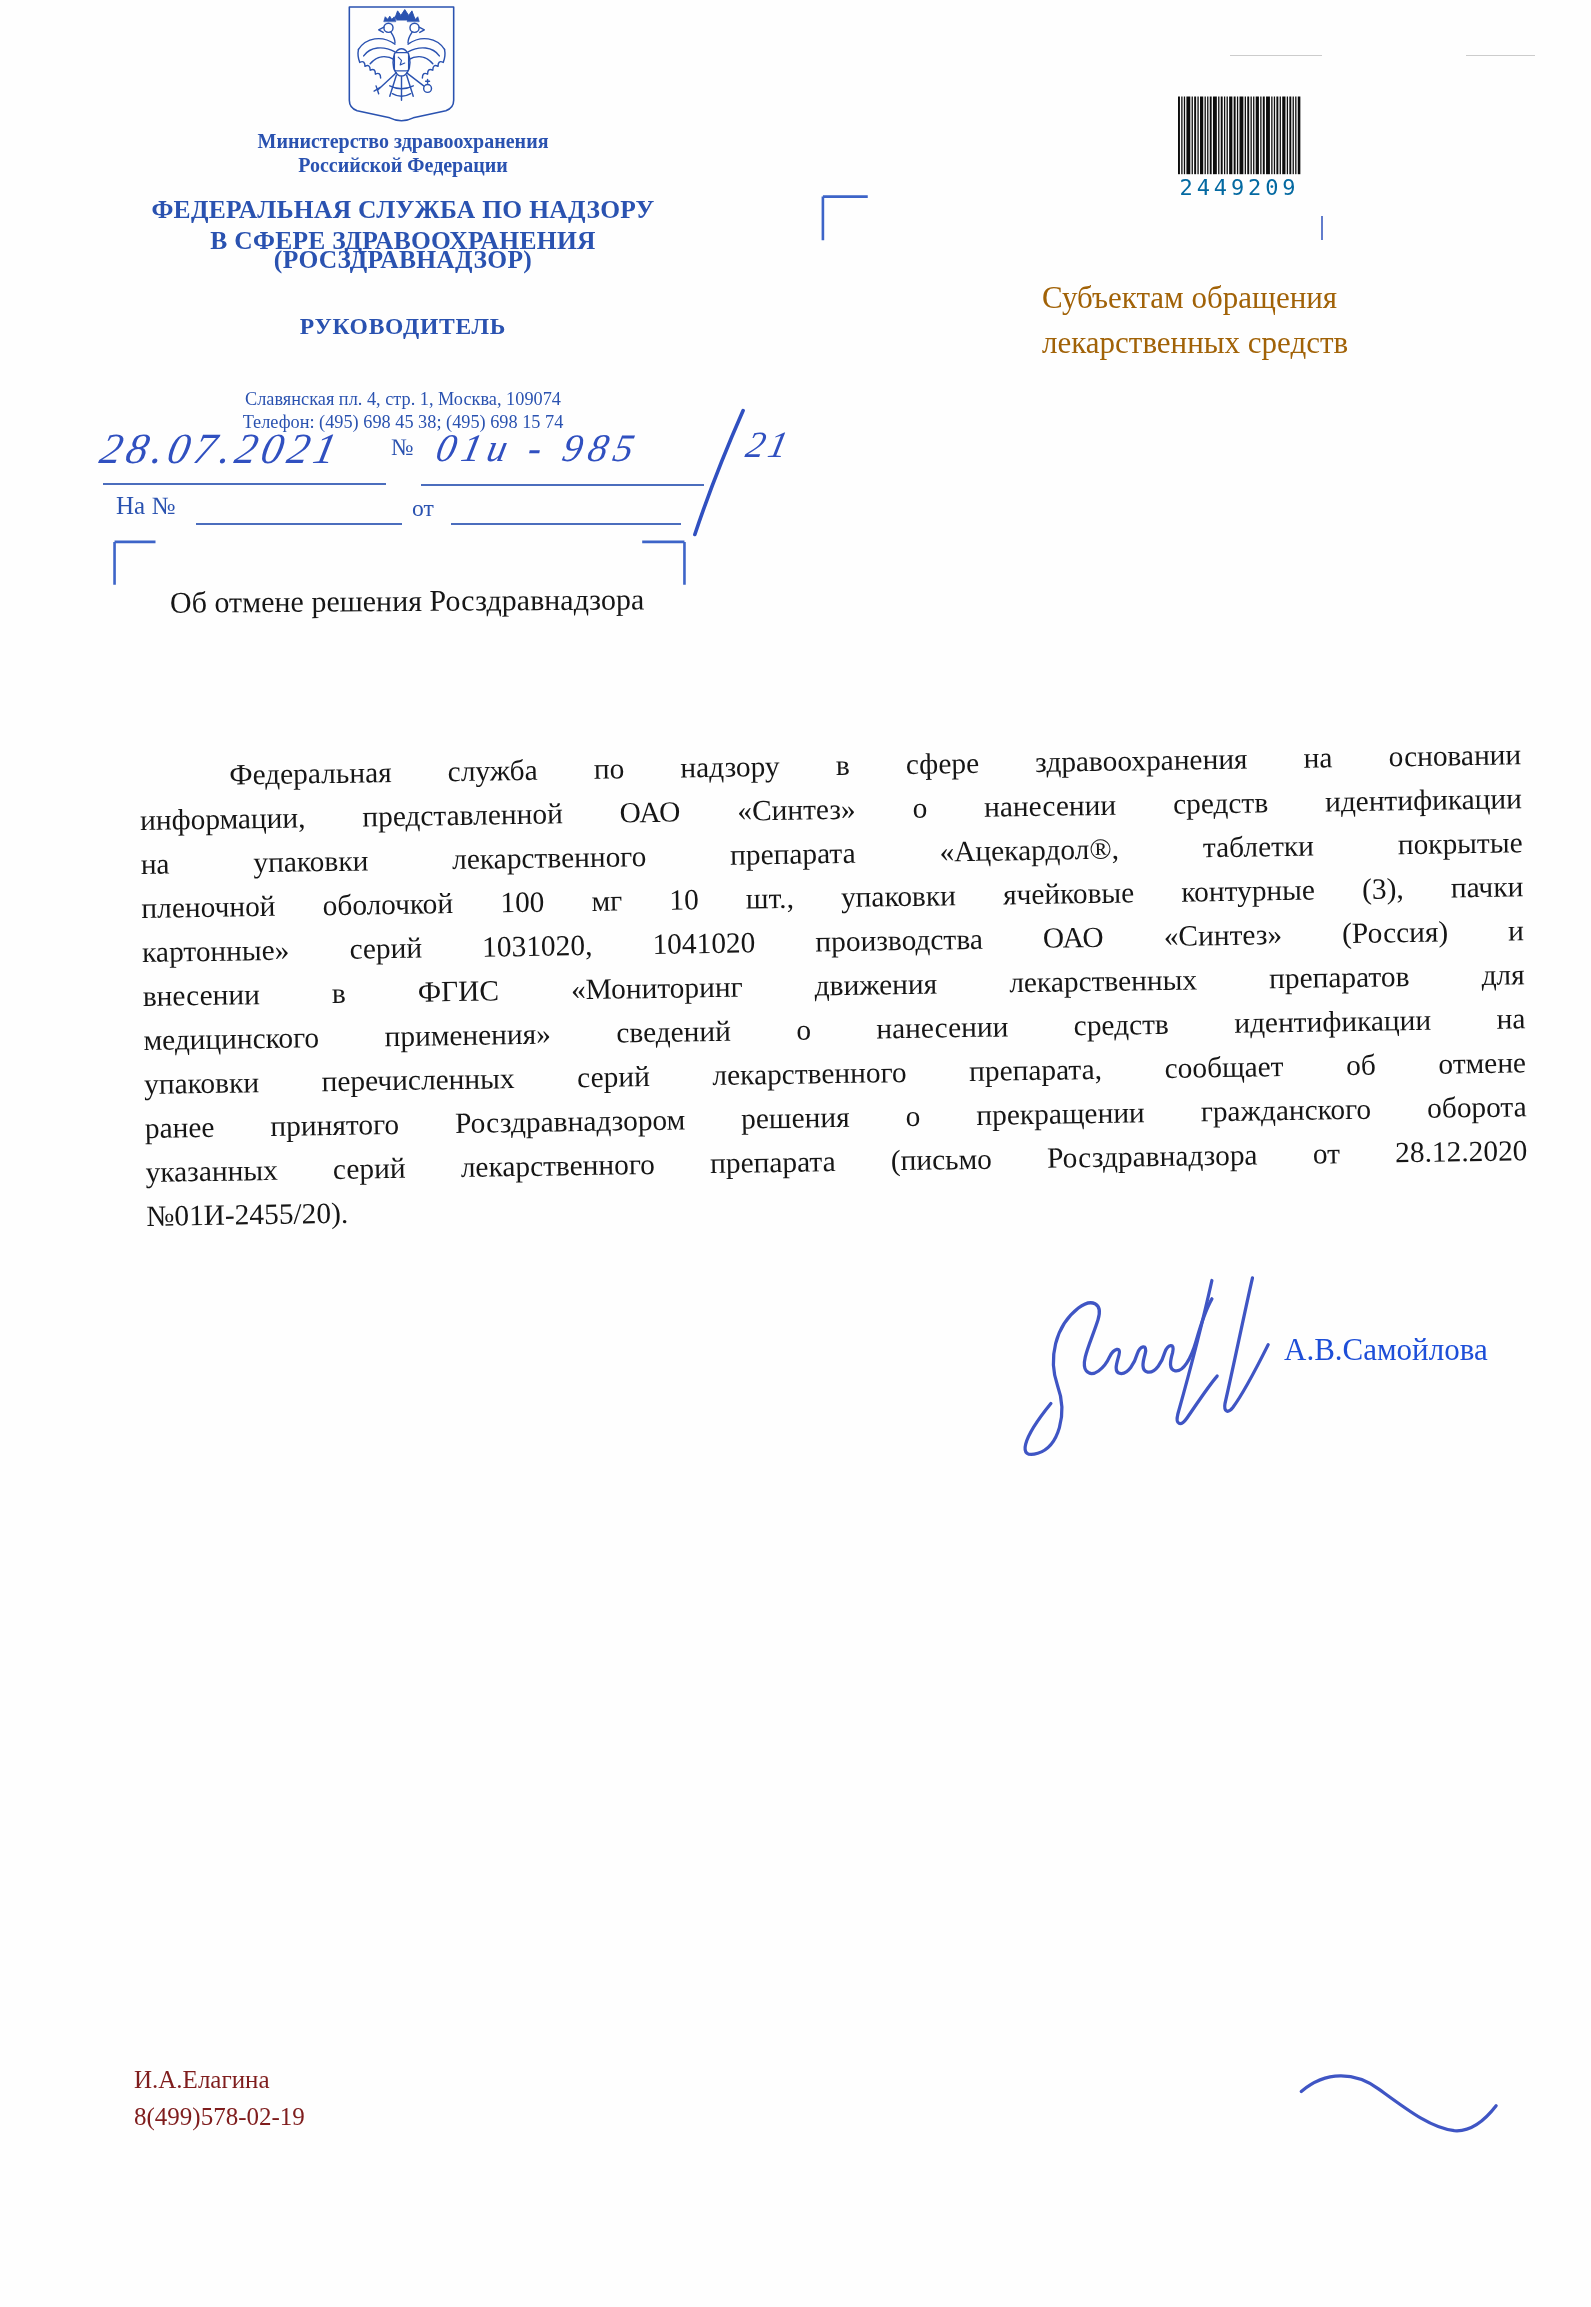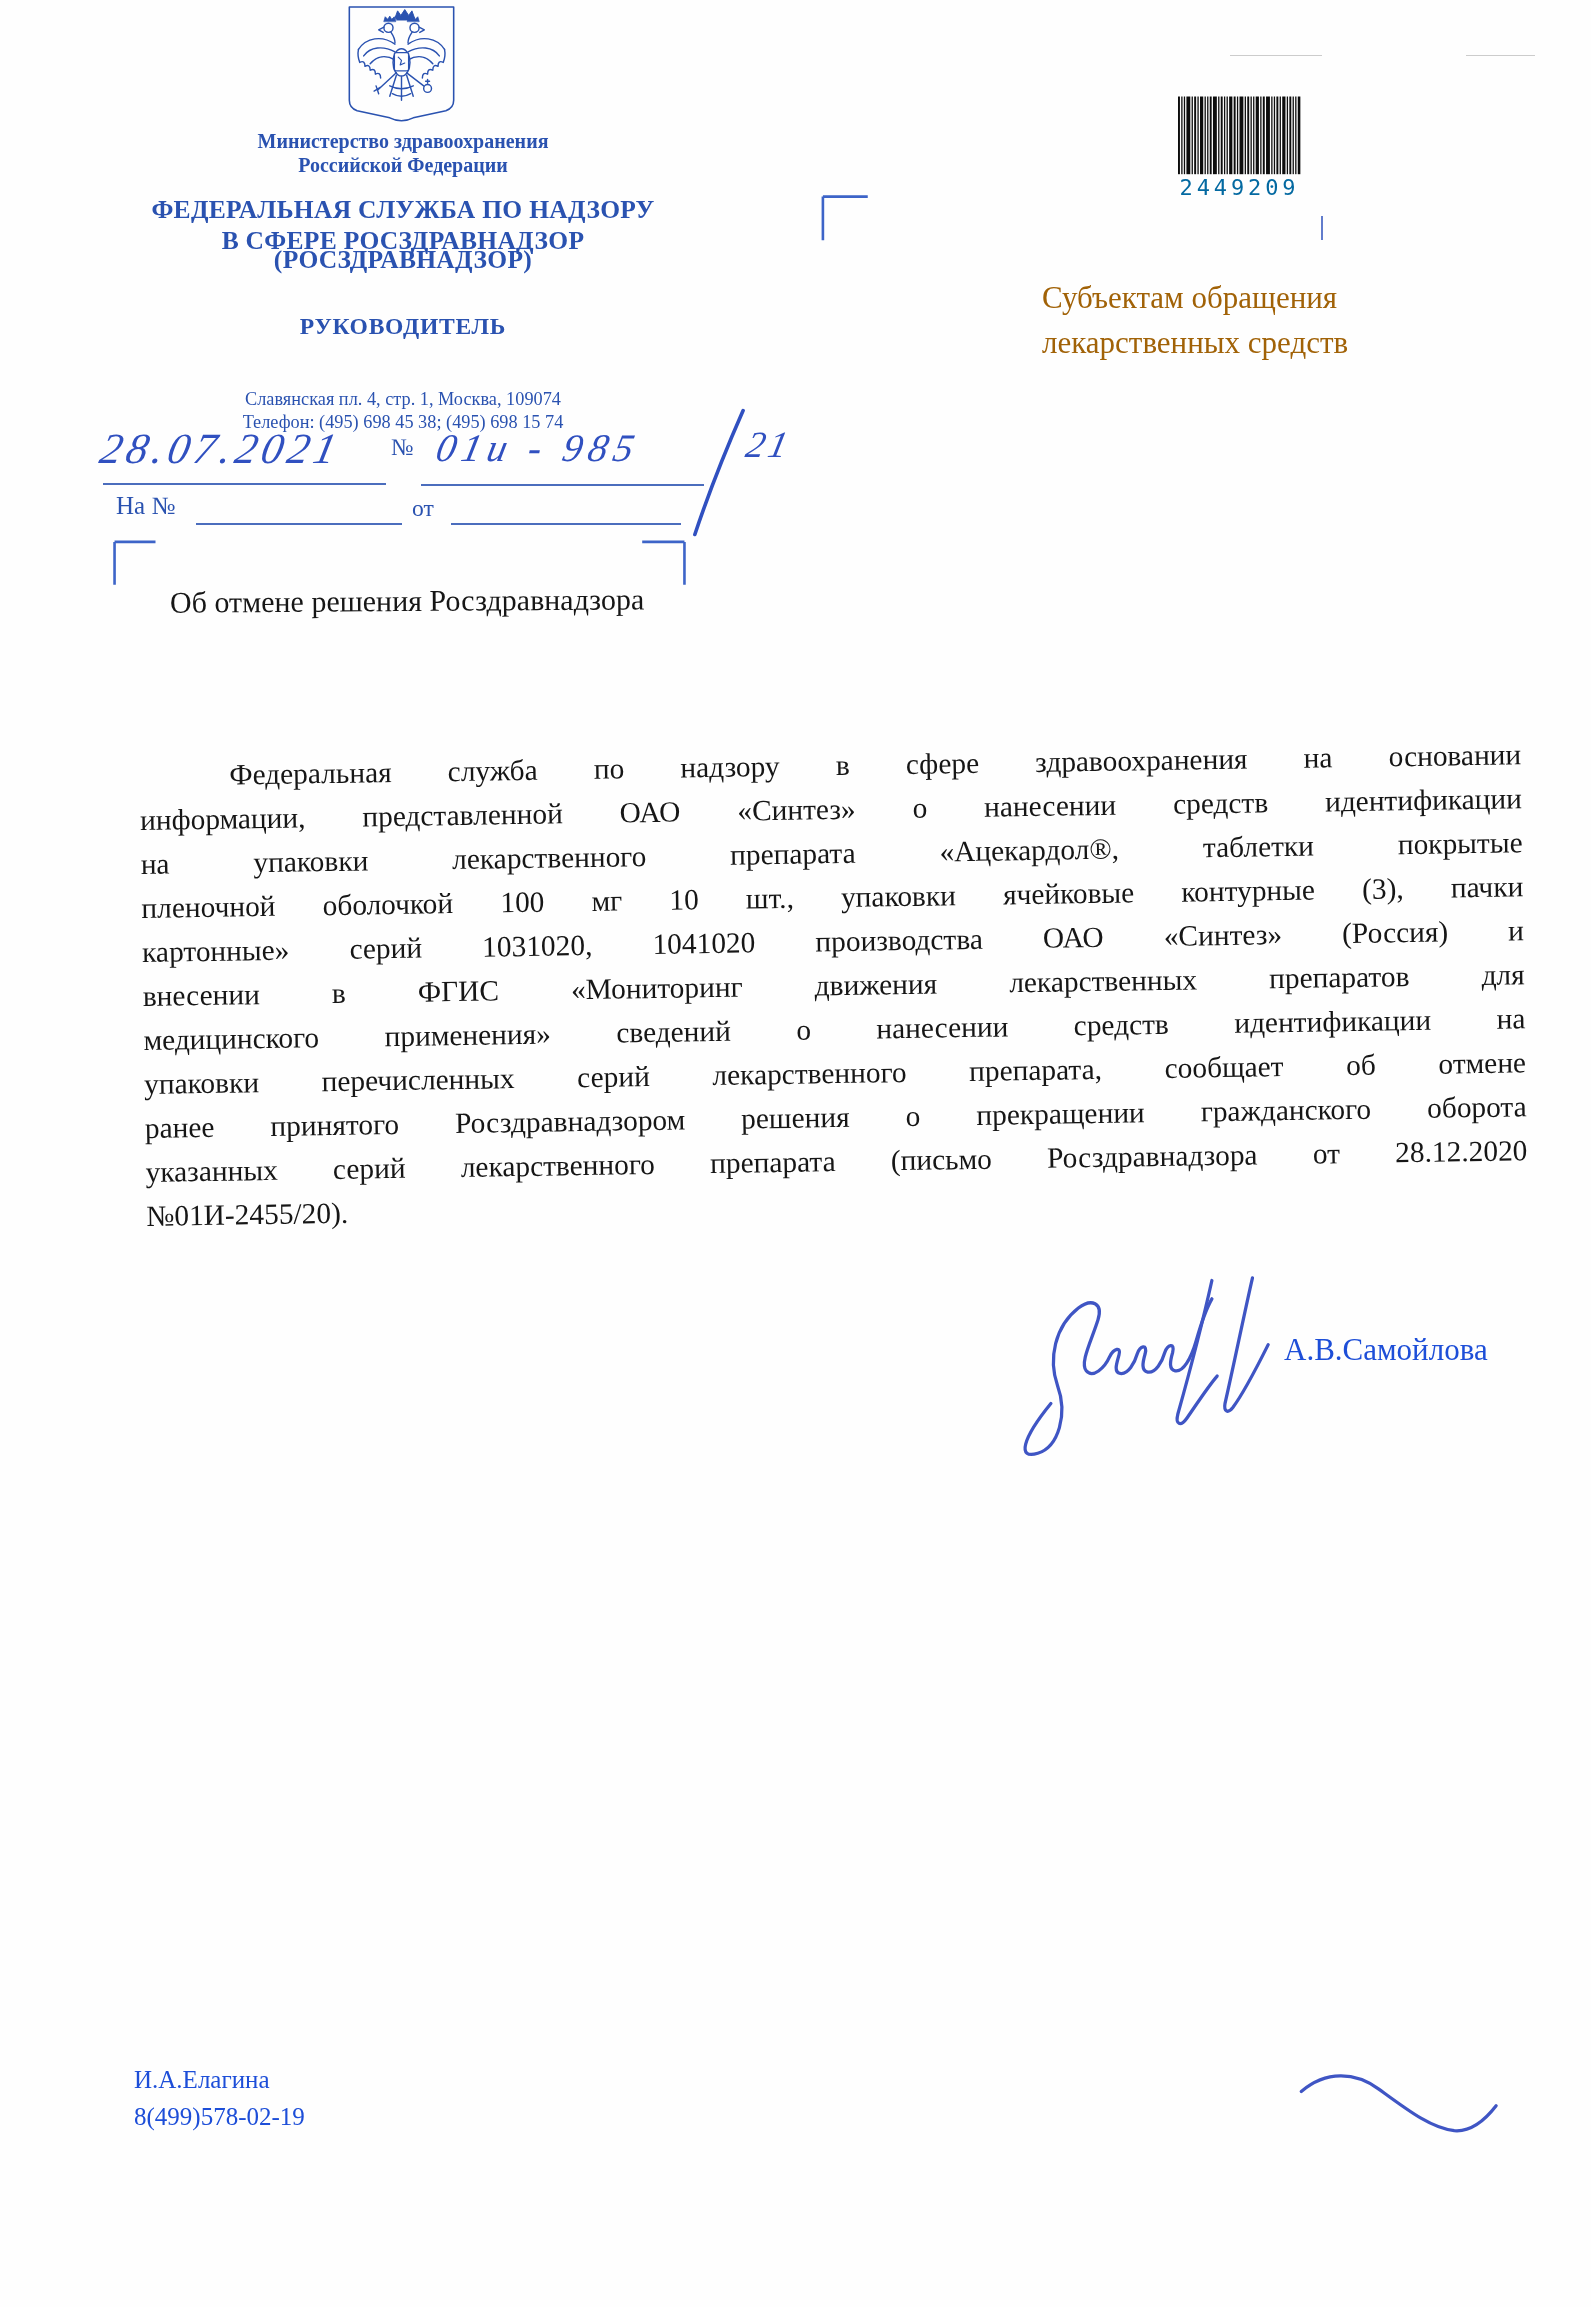--- a/index.html
+++ b/index.html
@@ -38,21 +38,21 @@
   .subject{font-size:30px;color:#161616;transform:rotate(-.4deg);}
   #body-block{
     left:139px;top:754px;width:1382px;
     font-size:29.4px;line-height:44px;color:#161616;
     transform:rotate(-.9deg);transform-origin:0 0;
   }
   .body-line{text-align:justify;text-align-last:justify;height:44px;white-space:nowrap0;}
   .body-line.first{padding-left:90px;}
   .body-line.last{text-align-last:left;}
   .sig-name{font-size:31px;color:#1d4ed8;}
-  .exec{font-size:25px;color:#1d4ed8;line-height:37px;}
+  .exec{font-size:25px;color:#7f1d1d;line-height:37px;}
   .artifact{background:#9a9a9a;opacity:.5;}
   .ink-dash{background:#3b5bbf;opacity:.8;}
 </style>
 </head>
 <body>
 
 <div id="page">
 
   <svg class="abs" style="left:345px;top:5.2px" width="113" height="120" viewBox="0 0 172 184">
     <g stroke="#2a52b0" fill="none" stroke-width="2.2" stroke-linecap="round" stroke-linejoin="round">
@@ -84,21 +84,21 @@
       <path d="M78,104 L50,130 M44,132 l10,-6 M47,124 l4,12"></path>
       <path d="M94,104 L120,124"></path>
       <circle cx="126" cy="128" r="6"></circle>
       <path d="M126,120 v-6 M123,117 h6"></path>
     </g>
   </svg>
 
   <div class="abs lh lh-min" style="top:130px">Министерство здравоохранения</div>
   <div class="abs lh lh-min" style="top:154px">Российской Федерации</div>
   <div class="abs lh lh-serv" style="top:194px">ФЕДЕРАЛЬНАЯ СЛУЖБА ПО НАДЗОРУ</div>
-  <div class="abs lh lh-serv" style="top:225px">В СФЕРЕ РОСЗДРАВНАДЗОР</div>
+  <div class="abs lh lh-serv" style="top:225px">В СФЕРЕ ЗДРАВООХРАНЕНИЯ</div>
   <div class="abs lh lh-serv" style="top:244px">(РОСЗДРАВНАДЗОР)</div>
   <div class="abs lh lh-ruk" style="top:313px">РУКОВОДИТЕЛЬ</div>
   <div class="abs lh lh-addr" style="top:364px">Славянская пл. 4, стр. 1, Москва, 109074</div>
   <div class="abs lh lh-addr" style="top:387px">Телефон: (495) 698 45 38; (495) 698 15 74</div>
 
   <svg class="abs" style="left:819px;top:194px" width="52" height="52" viewBox="0 0 80 80">
     <path class="corner" d="M6,4 H75 M6,4 V71"></path>
   </svg>
 
   <div class="abs hand" style="left:101px;top:424px;font-size:43px;letter-spacing:4.6px;">28.07.2021</div>

